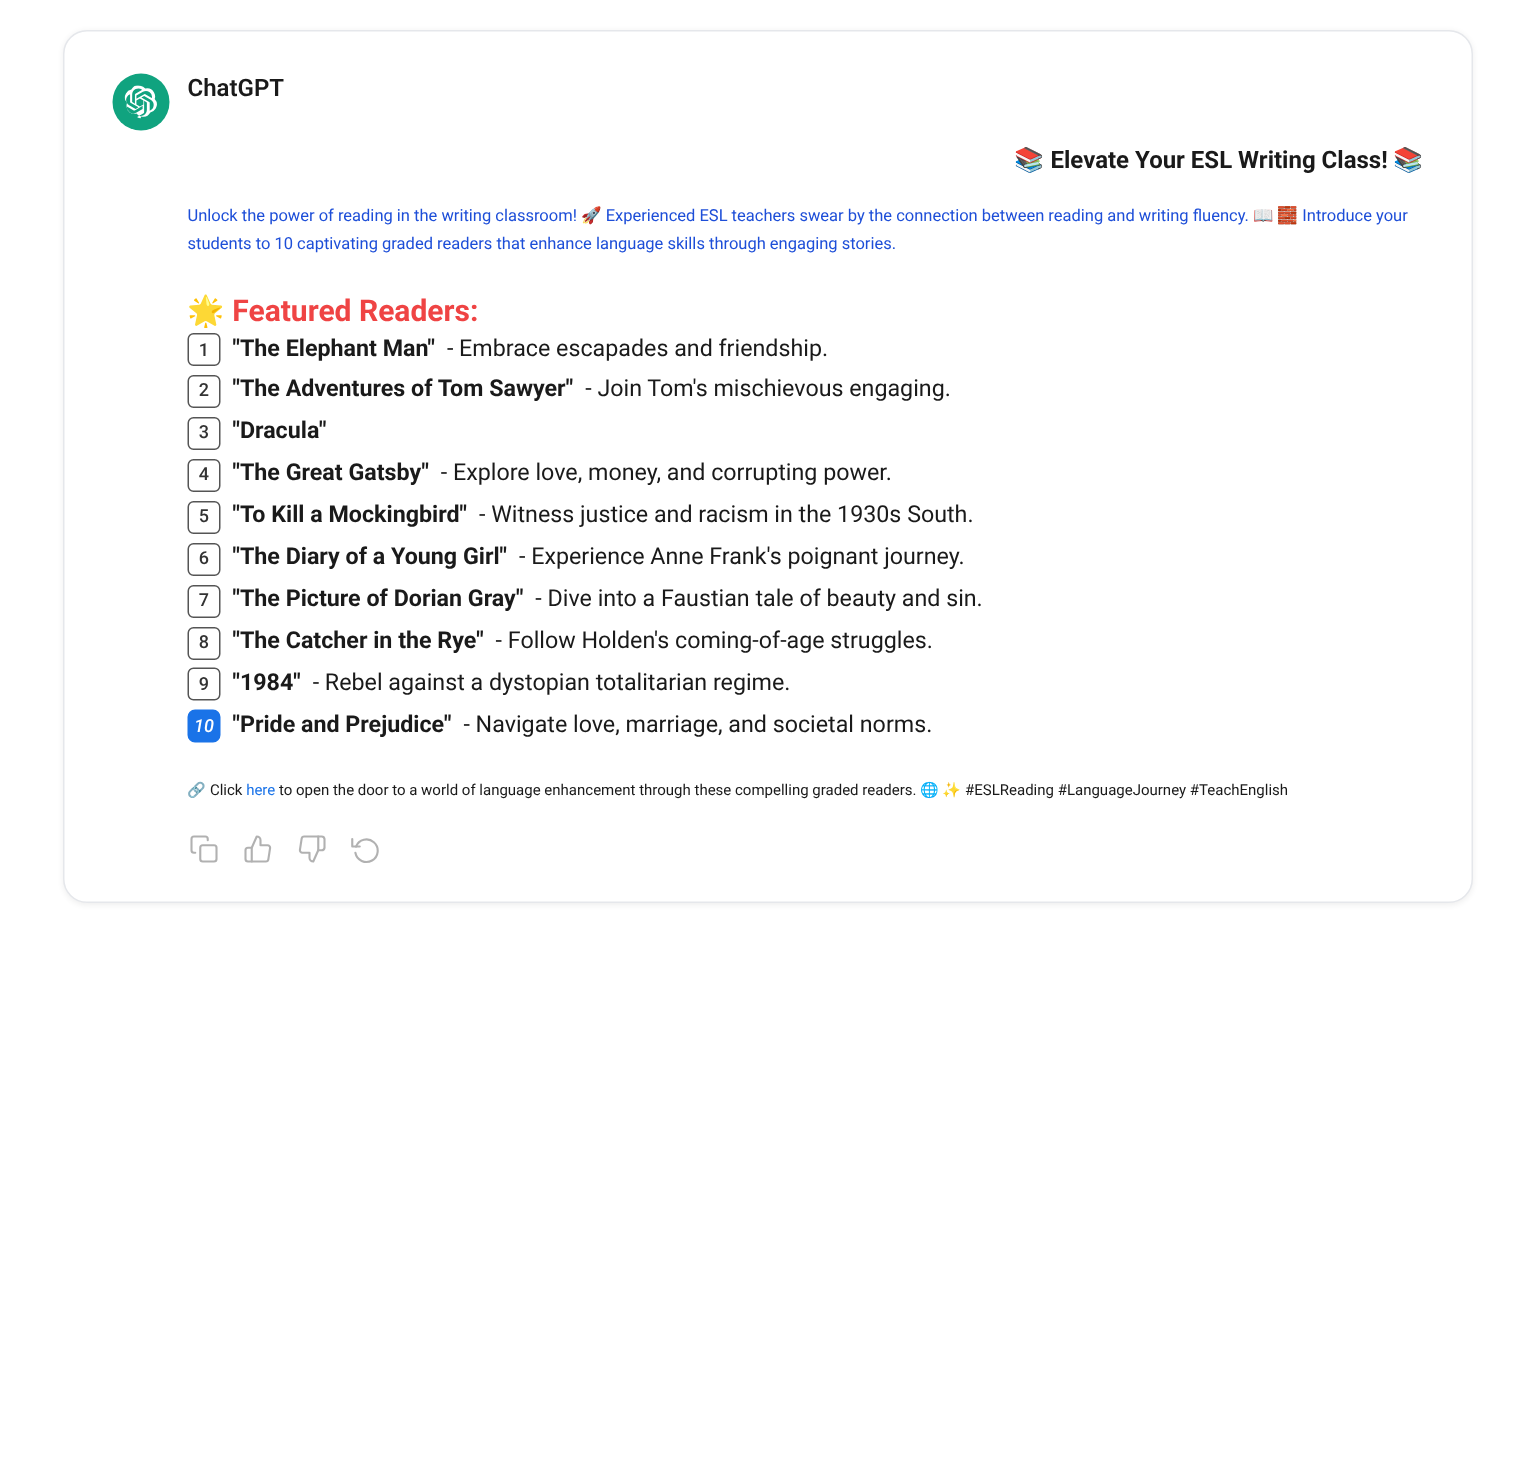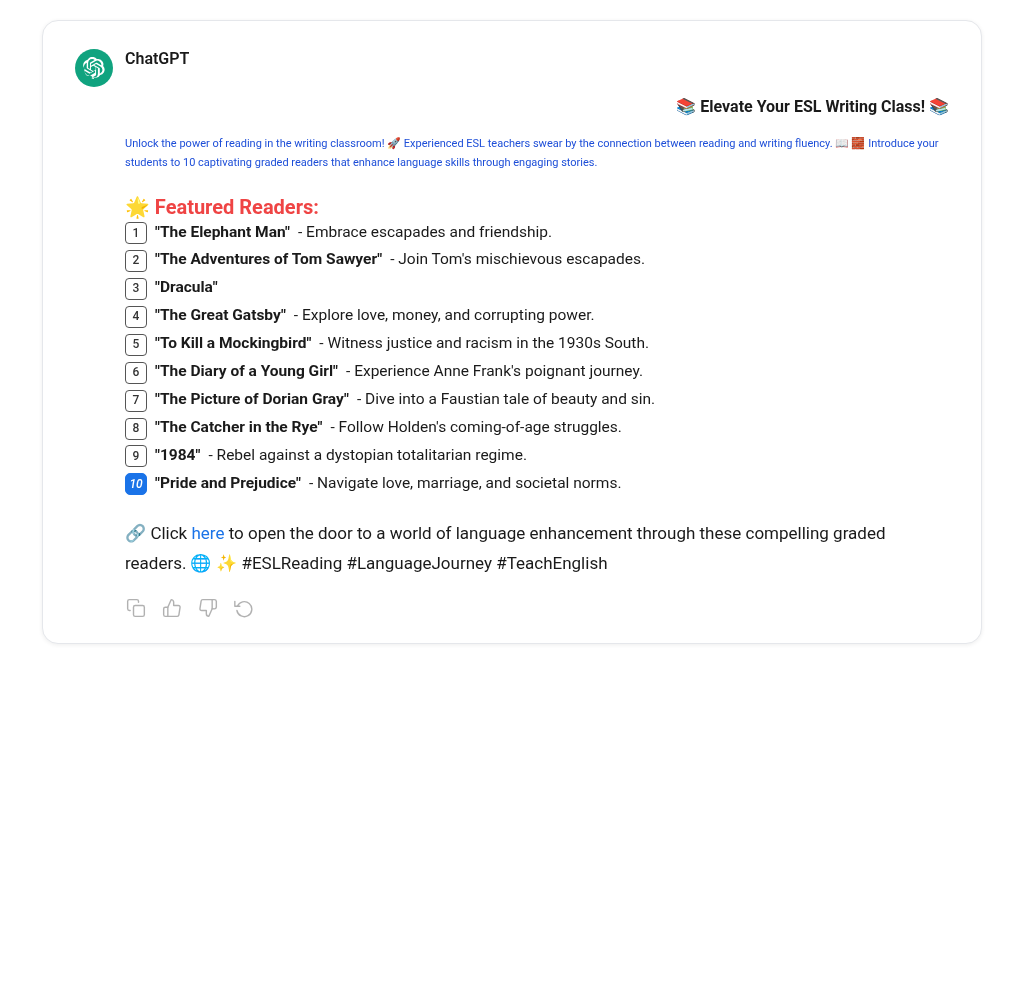--- a/index.html
+++ b/index.html
@@ -117,21 +117,21 @@
       color: #fff;
       border-radius: 5px;
       font-style: italic;
     }
 
     .book-title {
       font-weight: 700;
     }
 
     .cta-text {
-      font-size: 17px;
+      font-size: 10px;
       line-height: 1.75;
       color: #1a1a1a;
       padding-left: 50px;
       margin-bottom: 18px;
     }
 
     .cta-text a {
       color: #1a73e8;
       text-decoration: none;
     }
@@ -184,21 +184,21 @@
 
   <ol class="book-list">
   <li>
         <span class="num-badge">1</span>
         <span class="book-title">"The Elephant Man"</span>
         <span> - Embrace escapades and friendship.</span>
       </li>
       <li>
         <span class="num-badge">2</span>
         <span class="book-title">"The Adventures of Tom Sawyer"</span>
-        <span> - Join Tom's mischievous escapades.</span>
+        <span> - Join Tom's mischievous engaging.</span>
       </li>
       <li>
         <span class="num-badge">3</span>
         <span class="book-title">"Dracula"</span>
       </li>
       <li>
         <span class="num-badge">4</span>
         <span class="book-title">"The Great Gatsby"</span>
         <span> - Explore love, money, and corrupting power.</span>
       </li>

